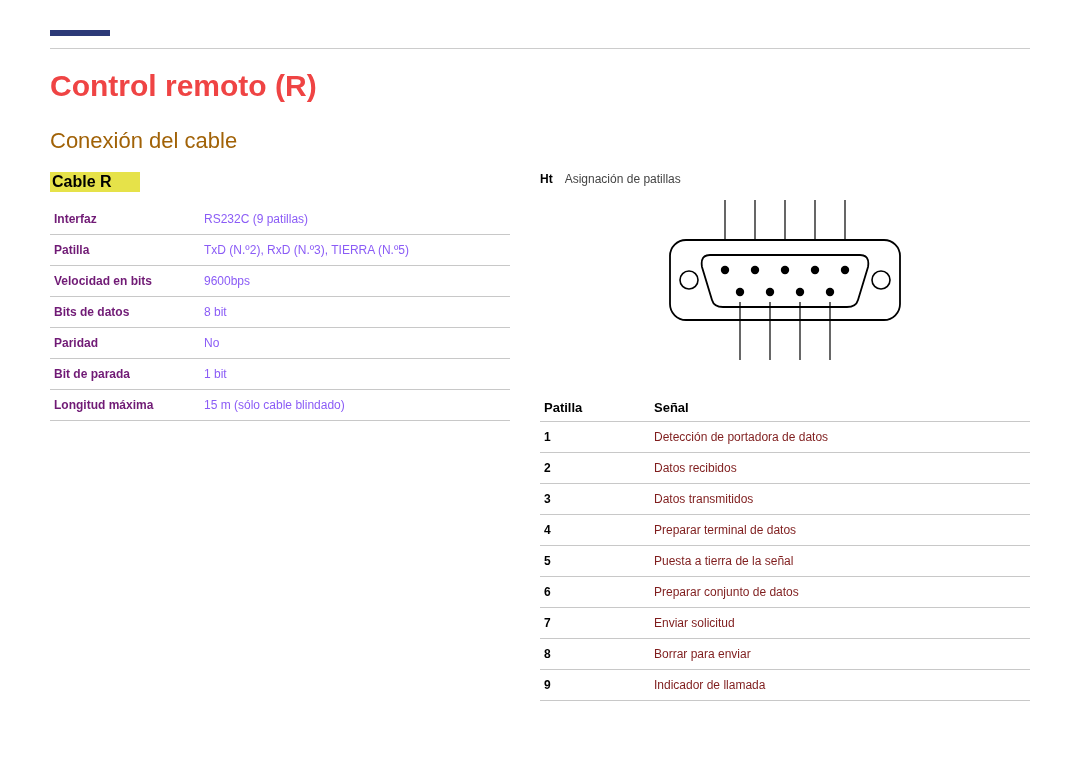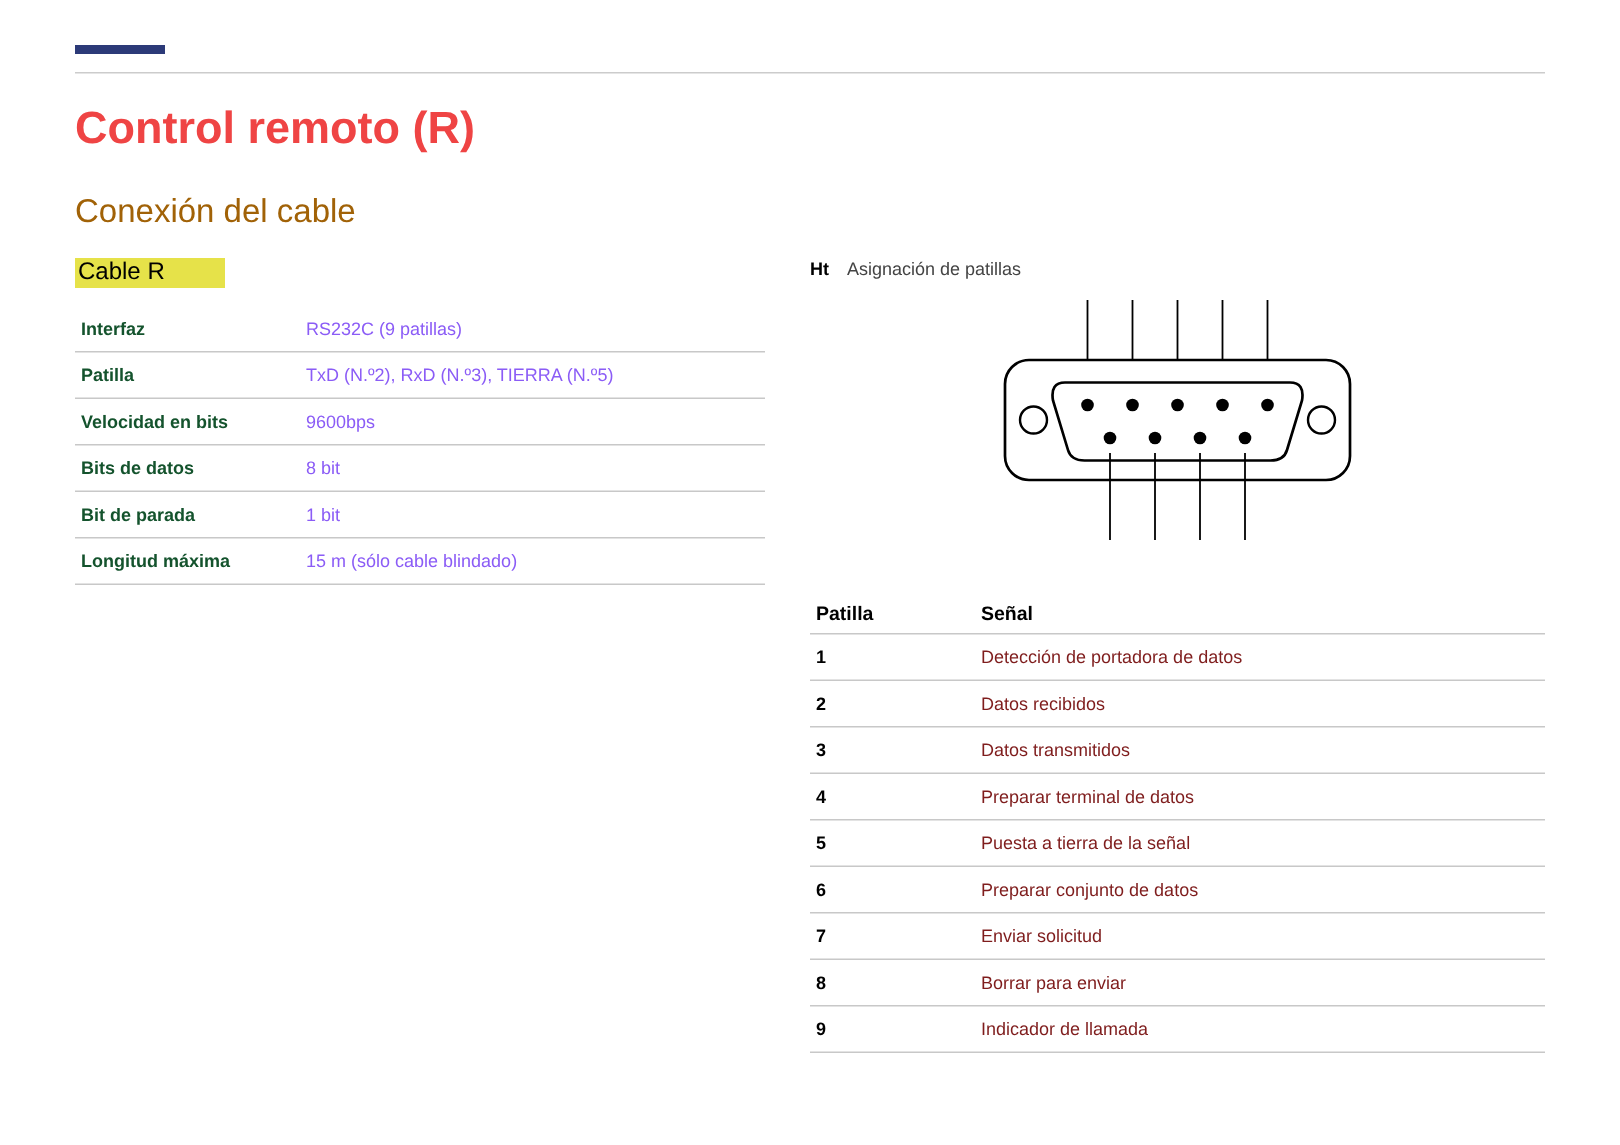--- a/index.html
+++ b/index.html
@@ -35,23 +35,23 @@
   }
   h2.section {
     color: #a16207;
     font-weight: 400;
     font-size: 22px;
     margin: 0 0 18px 0;
   }
   .highlighted {
     display: inline-block;
     background: #e6e249;
-    padding: 1px 40px 1px 2px;
-    color: #000;
-    font-weight: 400;
+    padding: 1px 28px 1px 2px;
+    color: #000;
+    font-weight: 700;
     font-size: 16px;
     margin-bottom: 12px;
   }
   .two-col {
     display: flex;
     gap: 30px;
   }
   .col-left {
     flex: 0 0 460px;
   }
@@ -64,21 +64,21 @@
     font-size: 12px;
   }
   table.spec td {
     border-bottom: 1px solid #c8c8c8;
     padding: 8px 4px;
     color: #8b5cf6;
   }
   table.spec td.label {
     width: 150px;
     font-weight: 700;
-    color: #14532d;
+    color: #701a75;
     margin-top: 10px;
   }
   .assign-label {
     display: flex;
     gap: 12px;
     font-size: 12px;
     color: #444;
     margin-bottom: 14px;
   }
   .assign-label .bullet {
@@ -145,20 +145,24 @@
             <td class="label">Patilla</td>
             <td>TxD (N.º2), RxD (N.º3), TIERRA (N.º5)</td>
           </tr>
           <tr>
             <td class="label">Velocidad en bits</td>
             <td>9600bps</td>
           </tr>
           <tr>
             <td class="label">Bits de datos</td>
             <td>8 bit</td>
+          </tr>
+          <tr>
+            <td class="label">Paridad</td>
+            <td>No</td>
           </tr>
           <tr>
             <td class="label">Bit de parada</td>
             <td>1 bit</td>
           </tr>
           <tr>
             <td class="label">Longitud máxima</td>
             <td>15 m (sólo cable blindado)</td>
           </tr>
         </tbody>

